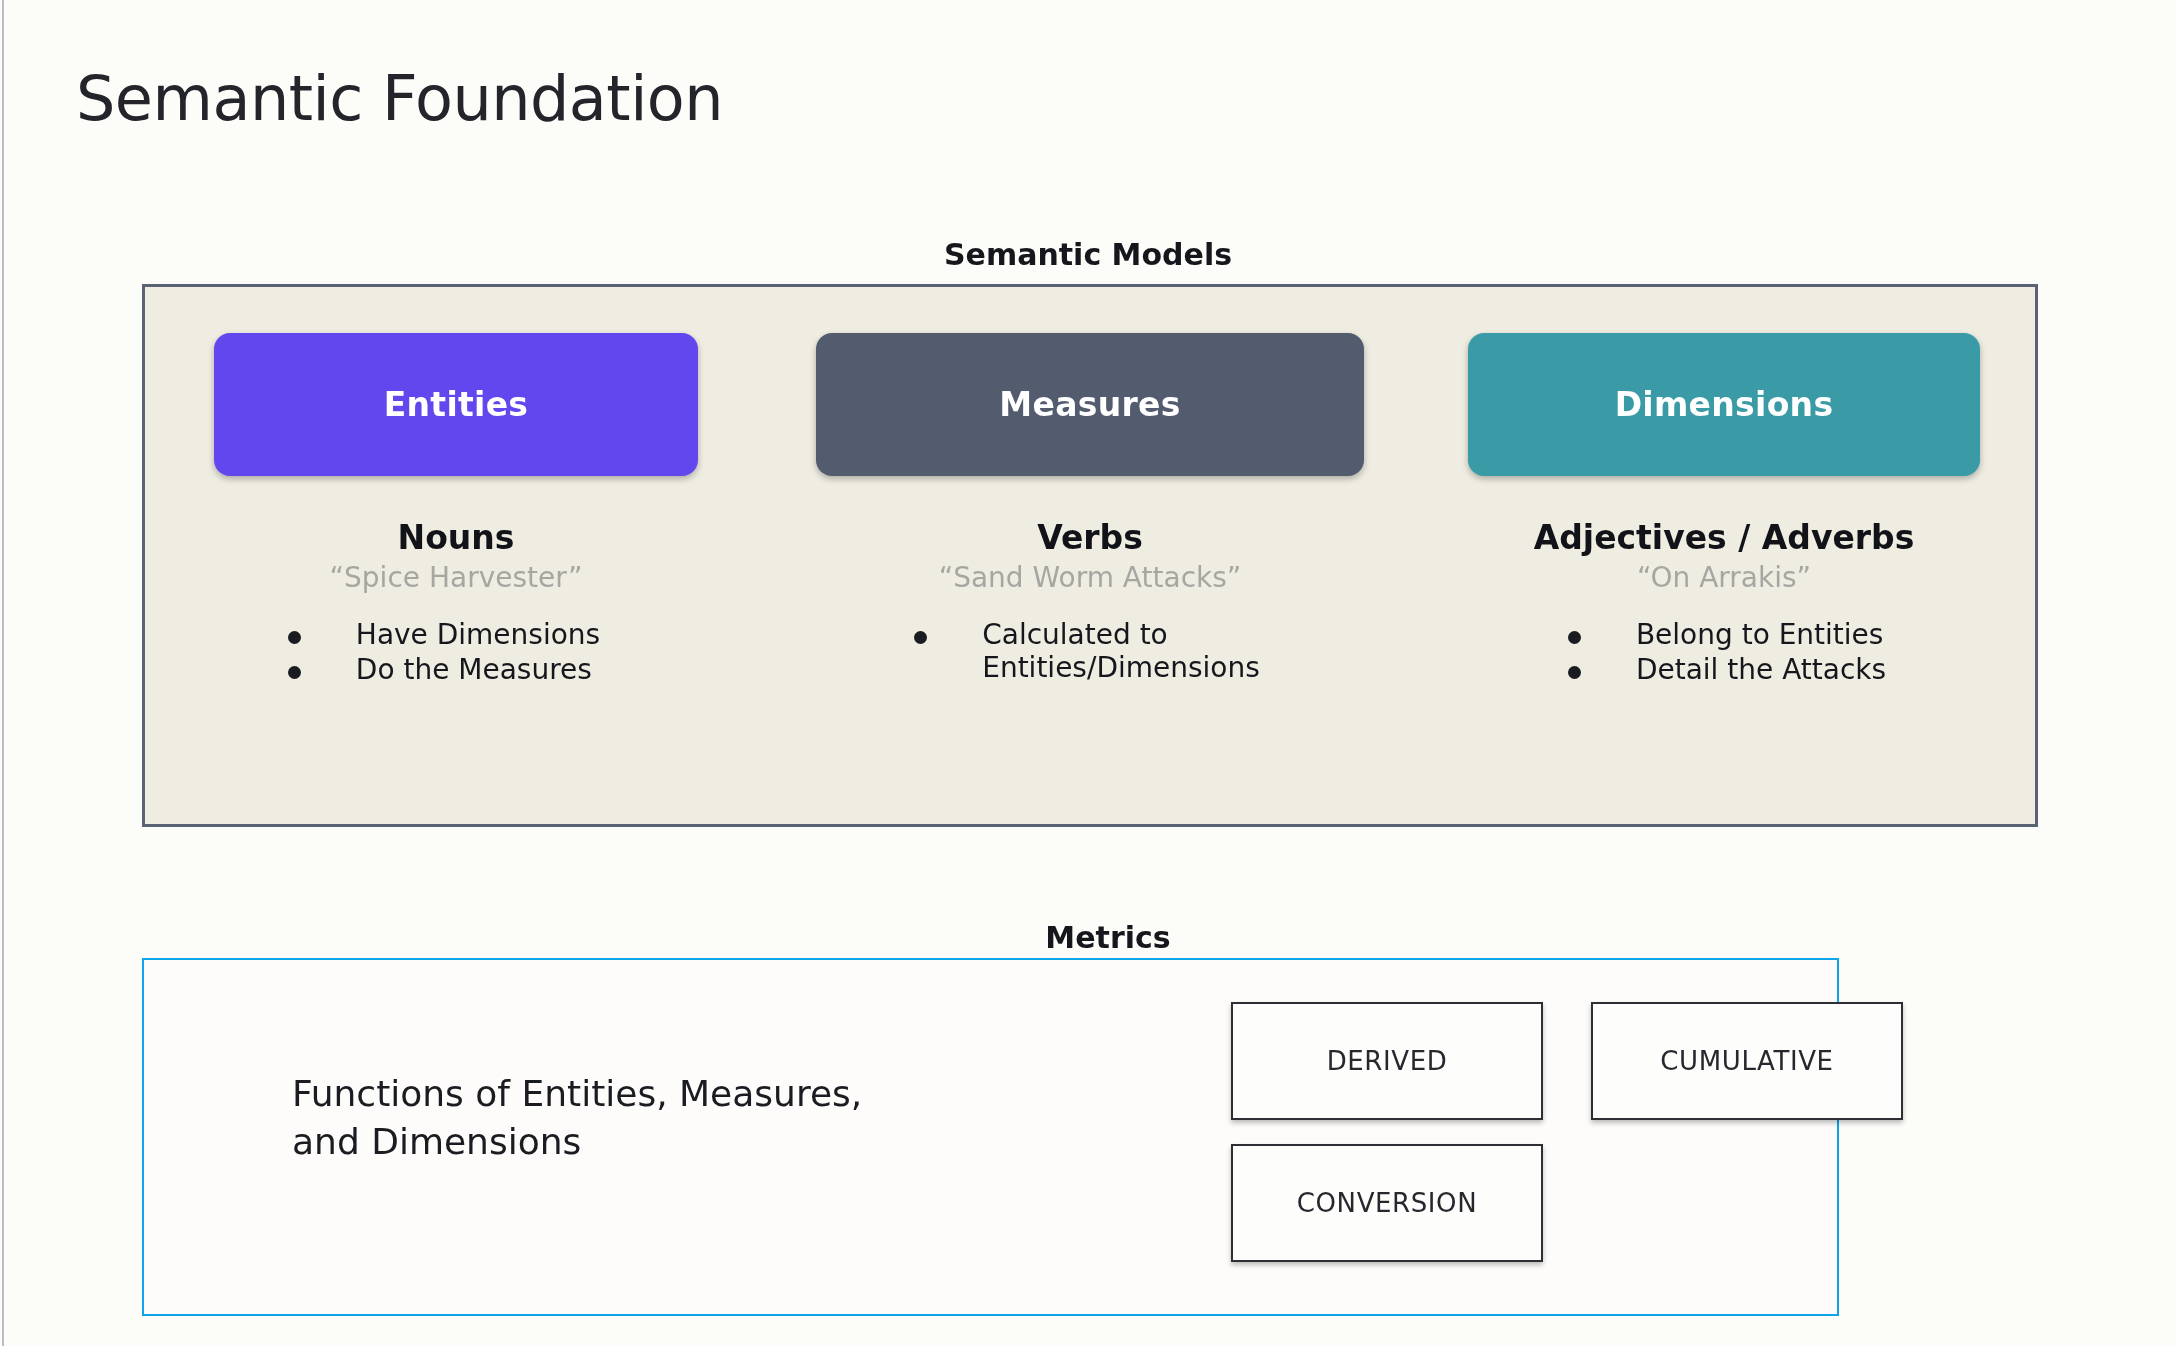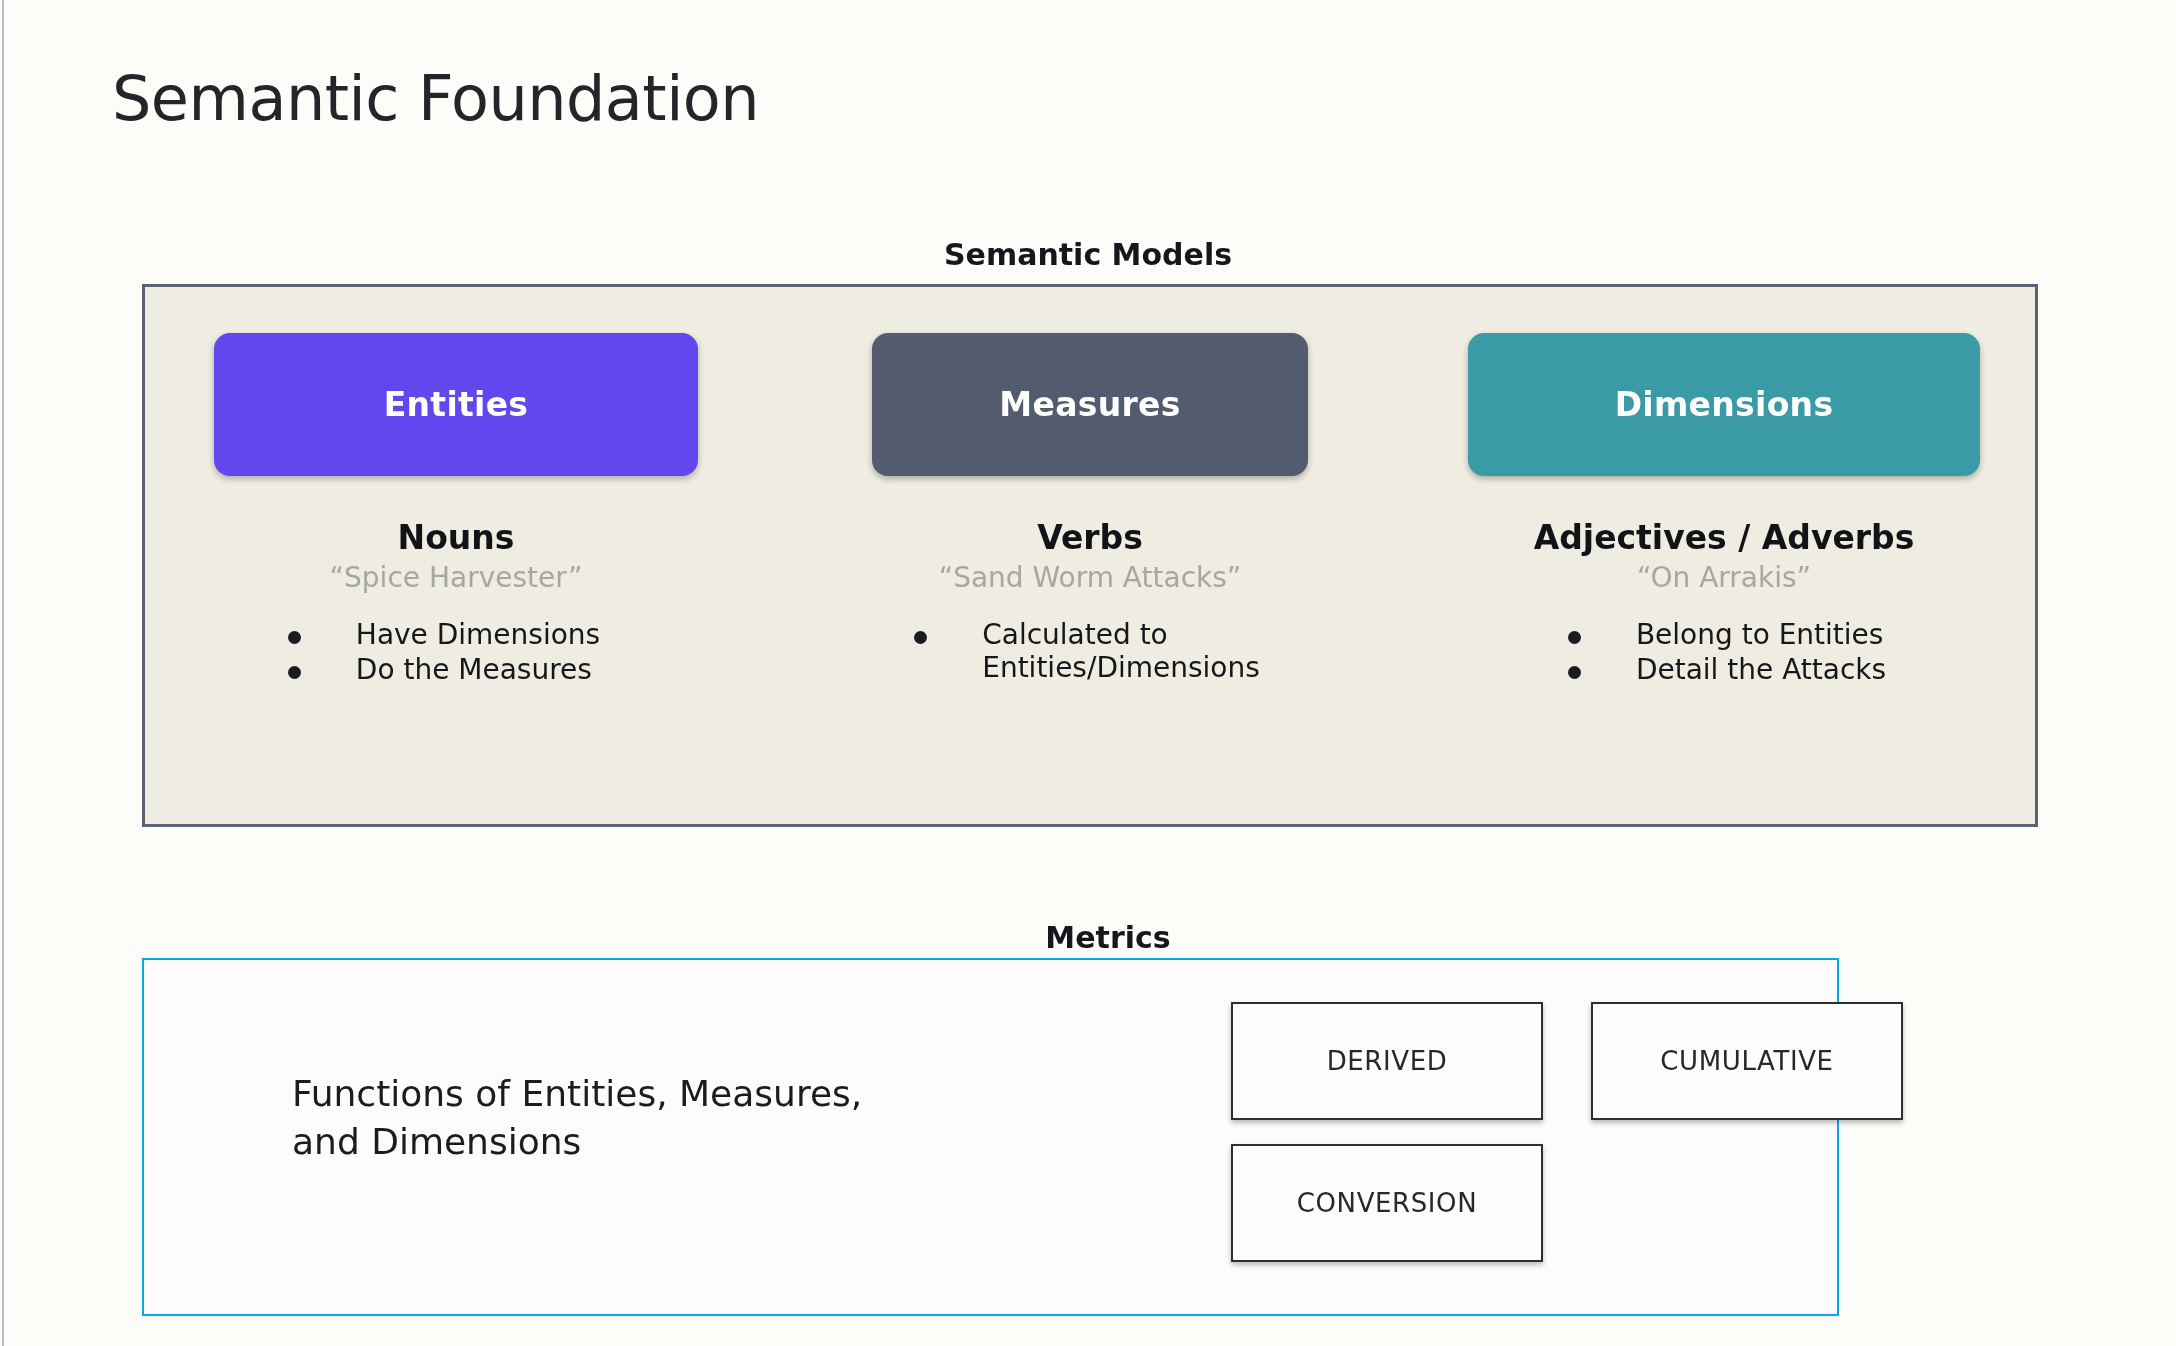--- a/index.html
+++ b/index.html
@@ -24,21 +24,20 @@
   
   .page-title {
     position: absolute;
     left: 76px;
     top: 62px;
     font-size: 62px;
     font-weight: 400;
     color: #23252b;
     letter-spacing: -0.5px;
     white-space: nowrap;
-    margin-left: 36px;
   }
 
   
   .section-caption {
     position: absolute;
     font-size: 30px;
     font-weight: 700;
     color: #15171c;
     white-space: nowrap;
   }
@@ -85,21 +84,21 @@
     box-sizing: border-box;
   }
   .pill-label {
     color: #ffffff;
     font-size: 33px;
     font-weight: 700;
     letter-spacing: 0.3px;
     white-space: nowrap;
   }
   .col-entities   .pill { width: 484px; background: #6246ee; }
-  .col-measures   .pill { width: 436px; background: #535b6e; }
+  .col-measures   .pill { width: 548px; background: #535b6e; }
   .col-dimensions .pill { width: 512px; background: #3a9aa5; }
 
   .pos-title {
     margin-top: 42px;
     font-size: 33px;
     font-weight: 700;
     color: #111318;
     white-space: nowrap;
     text-align: center;
   }

